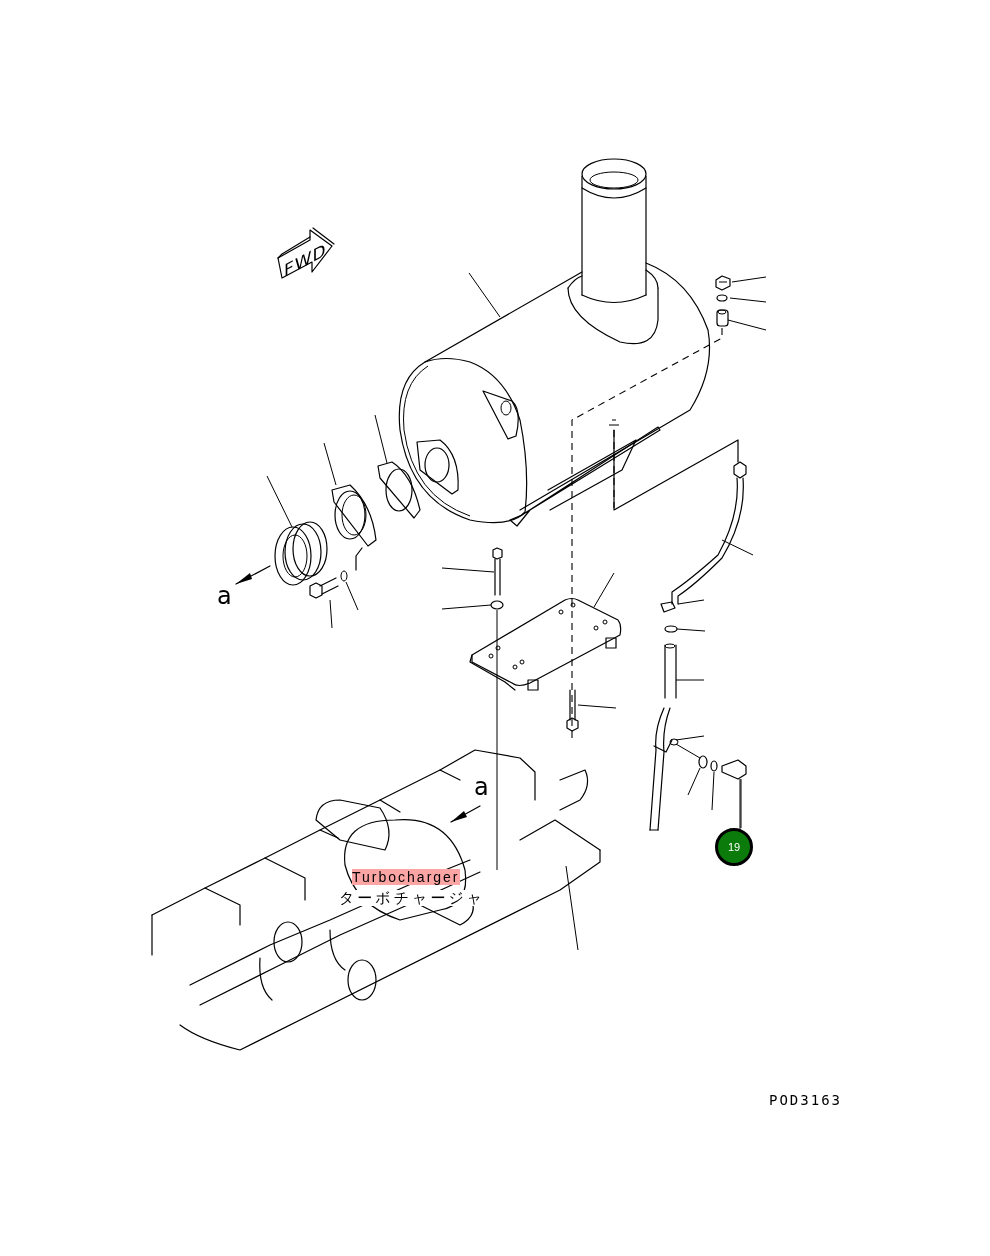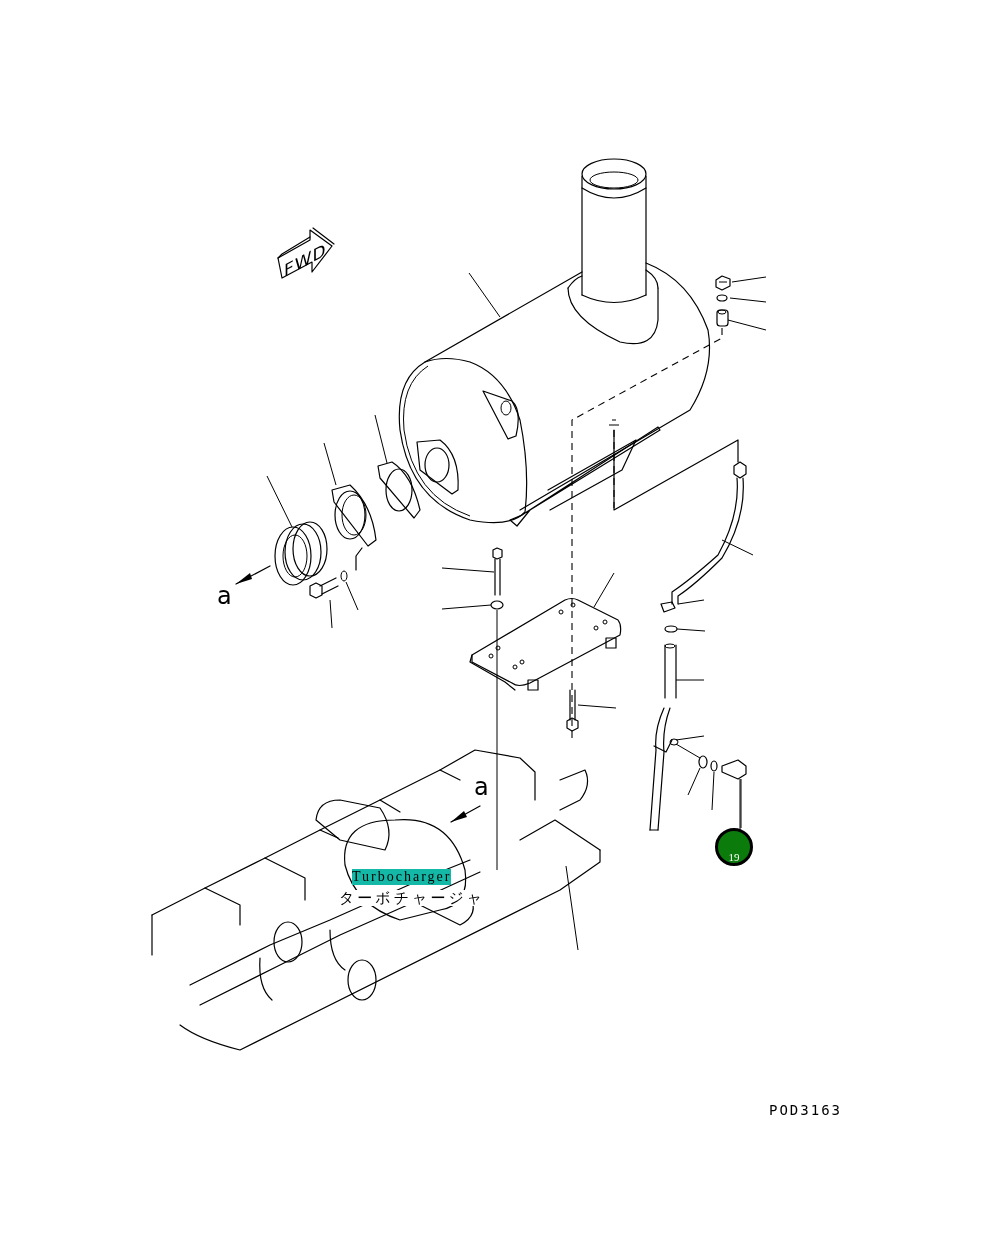--- a/index.html
+++ b/index.html
@@ -3,28 +3,28 @@
 <meta charset="utf-8">
 <style>
   html, body { margin: 0; padding: 0; background: #ffffff; }
   body { width: 990px; height: 1256px; position: relative; overflow: hidden; font-family: "DejaVu Sans Mono", monospace; }
   #canvas { position: absolute; left: 0; top: 0; width: 990px; height: 1256px; }
   svg .ln { stroke: #000; stroke-width: 1.2; fill: none; stroke-linecap: round; stroke-linejoin: round; }
   svg .thin { stroke: #000; stroke-width: 1; fill: none; }
   svg .dash { stroke: #000; stroke-width: 1.1; fill: none; stroke-dasharray: 7 5; }
   .lbl { position: absolute; color: #000; white-space: nowrap; }
   .jp { font-family: "DejaVu Sans", sans-serif; font-size: 15px; letter-spacing: 3px; left: 339px; top: 851px; background: #fff; line-height: 16px; margin-top: 39px; }
-  .en { font-family: Liberation Serif, serif; font-size: 14px; letter-spacing: 2px; left: 352px; top: 869px; background: #14b8a6; line-height: 16px; }
+  .en { font-family: Liberation Sans, sans-serif; font-size: 14px; letter-spacing: 2px; left: 352px; top: 869px; background: #fca5a5; line-height: 16px; }
   .fwd { font-family: "DejaVu Sans", sans-serif; font-size: 17px; left: 284px; top: 250px; transform: skewY(-28deg); letter-spacing: 1px; }
   .view-a1 { font-family: "DejaVu Sans", sans-serif; font-size: 24px; left: 217px; top: 582px; }
   .view-a2 { font-family: "DejaVu Sans", sans-serif; font-size: 24px; left: 474px; top: 773px; }
-  .code { font-family: "DejaVu Sans Mono", monospace; font-size: 14px; letter-spacing: 2px; left: 769px; top: 1092px; margin-top: 10px; }
+  .code { font-family: "DejaVu Sans Mono", monospace; font-size: 14px; letter-spacing: 2px; left: 769px; top: 1092px; }
   .badge { position: absolute; left: 715px; top: 828px; width: 38px; height: 38px; border-radius: 50%;
            background: #0b7c0b; border: 3px solid #000; box-sizing: border-box; color: #fff;
-           font-family: Liberation Serif, serif; font-size: 11px; display: flex; align-items: flex-end; justify-content: center; cursor: pointer; }
+           font-family: Liberation Sans, sans-serif; font-size: 11px; display: flex; align-items: center; justify-content: center; cursor: pointer; }
 </style>
 </head>
 <body>
 
 <div id="canvas">
 <svg width="990" height="1256" viewBox="0 0 990 1256" xmlns="http://www.w3.org/2000/svg">
 
   <g>
     <path class="ln" d="M278,258 L310,240 L310,230 L332,246 L312,272 L312,262 L282,278 Z"></path>
     <path class="ln" d="M278,258 L282,254 L310,237"></path>

